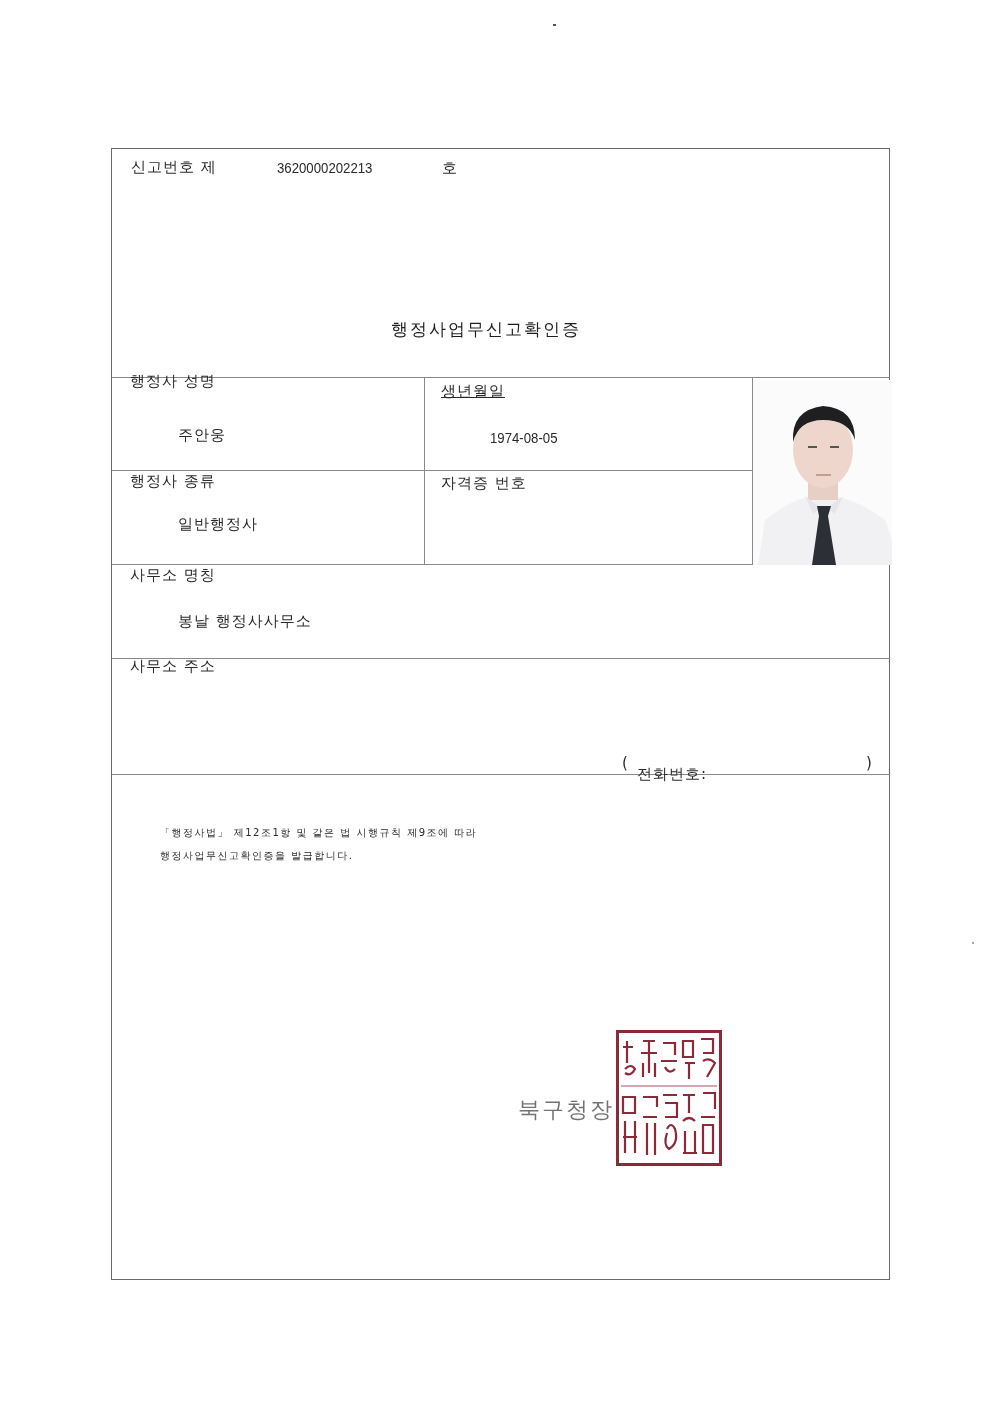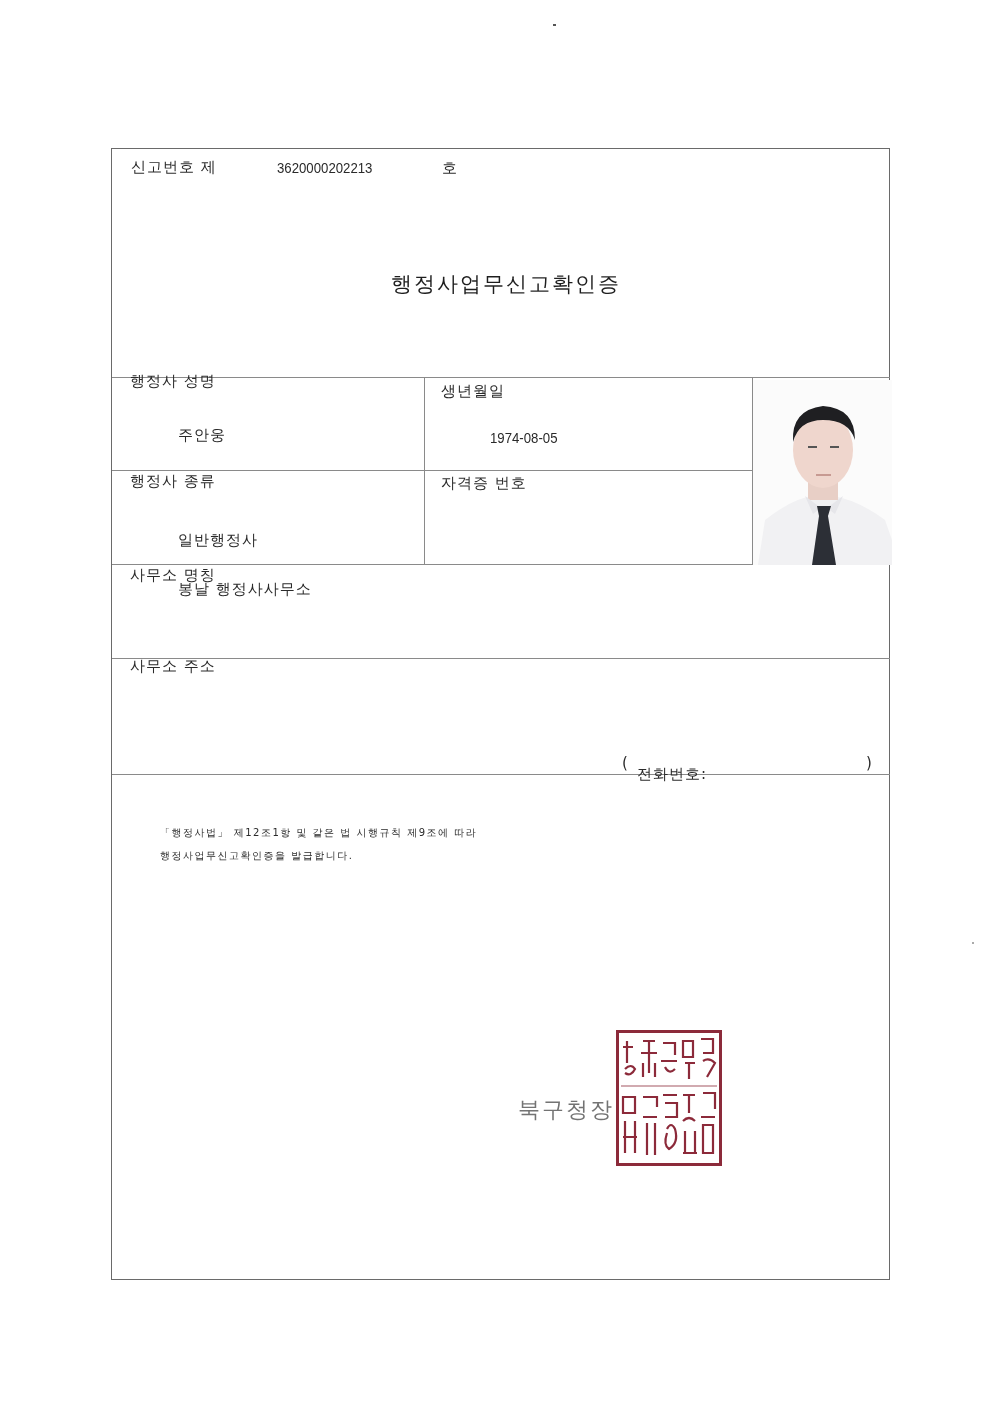--- a/index.html
+++ b/index.html
@@ -12,21 +12,21 @@
     .speck2 { position: absolute; left: 972px; top: 942px; width: 2px; height: 2px; background: #aaa; }
     .frame {
       position: absolute; left: 111px; top: 148px; width: 779px; height: 1132px;
       border: 1px solid #6a6a6a; box-sizing: border-box;
     }
     .hline { position: absolute; height: 0; border-top: 1px solid #8a8a8a; }
     .vline { position: absolute; width: 0; border-left: 1px solid #8a8a8a; }
     .txt { position: absolute; white-space: nowrap; font-size: 15px; color: #2a2a2a; letter-spacing: 1px; }
     .label { font-size: 15px; }
     .value { font-size: 15px; }
-    .title { font-size: 21px; letter-spacing: 2px; color: #1e1e1e; }
+    .title { font-size: 17px; letter-spacing: 2px; color: #1e1e1e; margin-top: 48px; }
     .num { font-family: "Liberation Sans Narrow", "Liberation Sans", sans-serif; letter-spacing: 0; transform: scaleX(0.88); transform-origin: left center; }
     .photo {
       position: absolute; left: 753px; top: 380px; width: 139px; height: 185px;
       background: #fbfbfb; overflow: hidden;
     }
     .photo svg { width: 100%; height: 100%; display: block; }
     .body-text { font-size: 10px; line-height: 22px; letter-spacing: 1.5px; }
     .issuer { font-size: 22px; letter-spacing: 2px; color: #737373; }
     .seal {
       position: absolute; left: 616px; top: 1030px; width: 106px; height: 136px;
@@ -52,25 +52,25 @@
 <div class="vline" style="left:424px; top:377px; height:187px;"></div>
 <div class="vline" style="left:752px; top:377px; height:187px;"></div>
 
 <span class="txt label" style="left:131px; top:158px;">신고번호 제</span>
 <span class="txt num" style="left:277px; top:159px; font-size:15px;">3620000202213</span>
 <span class="txt label" style="left:442px; top:159px;">호</span>
 <span class="txt title" style="left:391px; top:270px;">행정사업무신고확인증</span>
 
 <span class="txt label" style="left:130px; top:372px;">행정사 성명</span>
 <span class="txt value" style="left:178px; top:426px;">주안웅</span>
-<span class="txt label" style="left:441px; top:382px;">생년월일</span>
+<span class="txt label" style="left:441px; top:382px;text-decoration:underline;">생년월일</span>
 <span class="txt value num" style="left:490px; top:429px;">1974-08-05</span>
 
 <span class="txt label" style="left:130px; top:472px;">행정사 종류</span>
-<span class="txt value" style="left:178px; top:531px;">일반행정사</span>
+<span class="txt value" style="left:178px; top:515px;">일반행정사</span>
 <span class="txt label" style="left:441px; top:474px;">자격증 번호</span>
 <span class="txt value" style="left:490px; top:519px;"></span>
 
 <div class="photo">
   <svg viewBox="0 0 139 185">
     <rect x="0" y="0" width="139" height="185" fill="#fbfbfb"></rect>
 
     <path d="M5 185 L12 140 Q40 118 60 116 L80 116 Q105 120 132 140 L139 160 L139 185 Z" fill="#f1f1f3"></path>
 
     <rect x="55" y="98" width="30" height="22" fill="#e8cfc6"></rect>
@@ -85,21 +85,21 @@
     <path d="M40 62 Q38 30 70 26 Q102 28 102 60 Q96 40 70 40 Q46 40 40 62 Z" fill="#1f1f22"></path>
 
     <rect x="55" y="66" width="9" height="2" fill="#555"></rect>
     <rect x="77" y="66" width="9" height="2" fill="#555"></rect>
 
     <rect x="63" y="94" width="15" height="2" fill="#c79a92"></rect>
   </svg>
 </div>
 
 <span class="txt label" style="left:130px; top:566px;">사무소 명칭</span>
-<span class="txt value" style="left:178px; top:580px;">봉날 행정사사무소</span>
+<span class="txt value" style="left:178px; top:612px;">봉날 행정사사무소</span>
 
 <span class="txt label" style="left:130px; top:657px;">사무소 주소</span>
 <span class="txt value" style="left:178px; top:705px;"></span>
 <span class="txt label" style="left:622px; top:754px;">(</span>
 <span class="txt label" style="left:637px; top:765px;">전화번호:</span>
 <span class="txt value" style="left:720px; top:754px;"></span>
 <span class="txt label" style="left:866px; top:754px;">)</span>
 
 <span class="txt body-text" style="left:160px; top:822px;">「행정사법」 제12조1항 및 같은 법 시행규칙 제9조에 따라</span>
 <span class="txt body-text" style="left:160px; top:845px;text-align:right;">행정사업무신고확인증을 발급합니다.</span>

